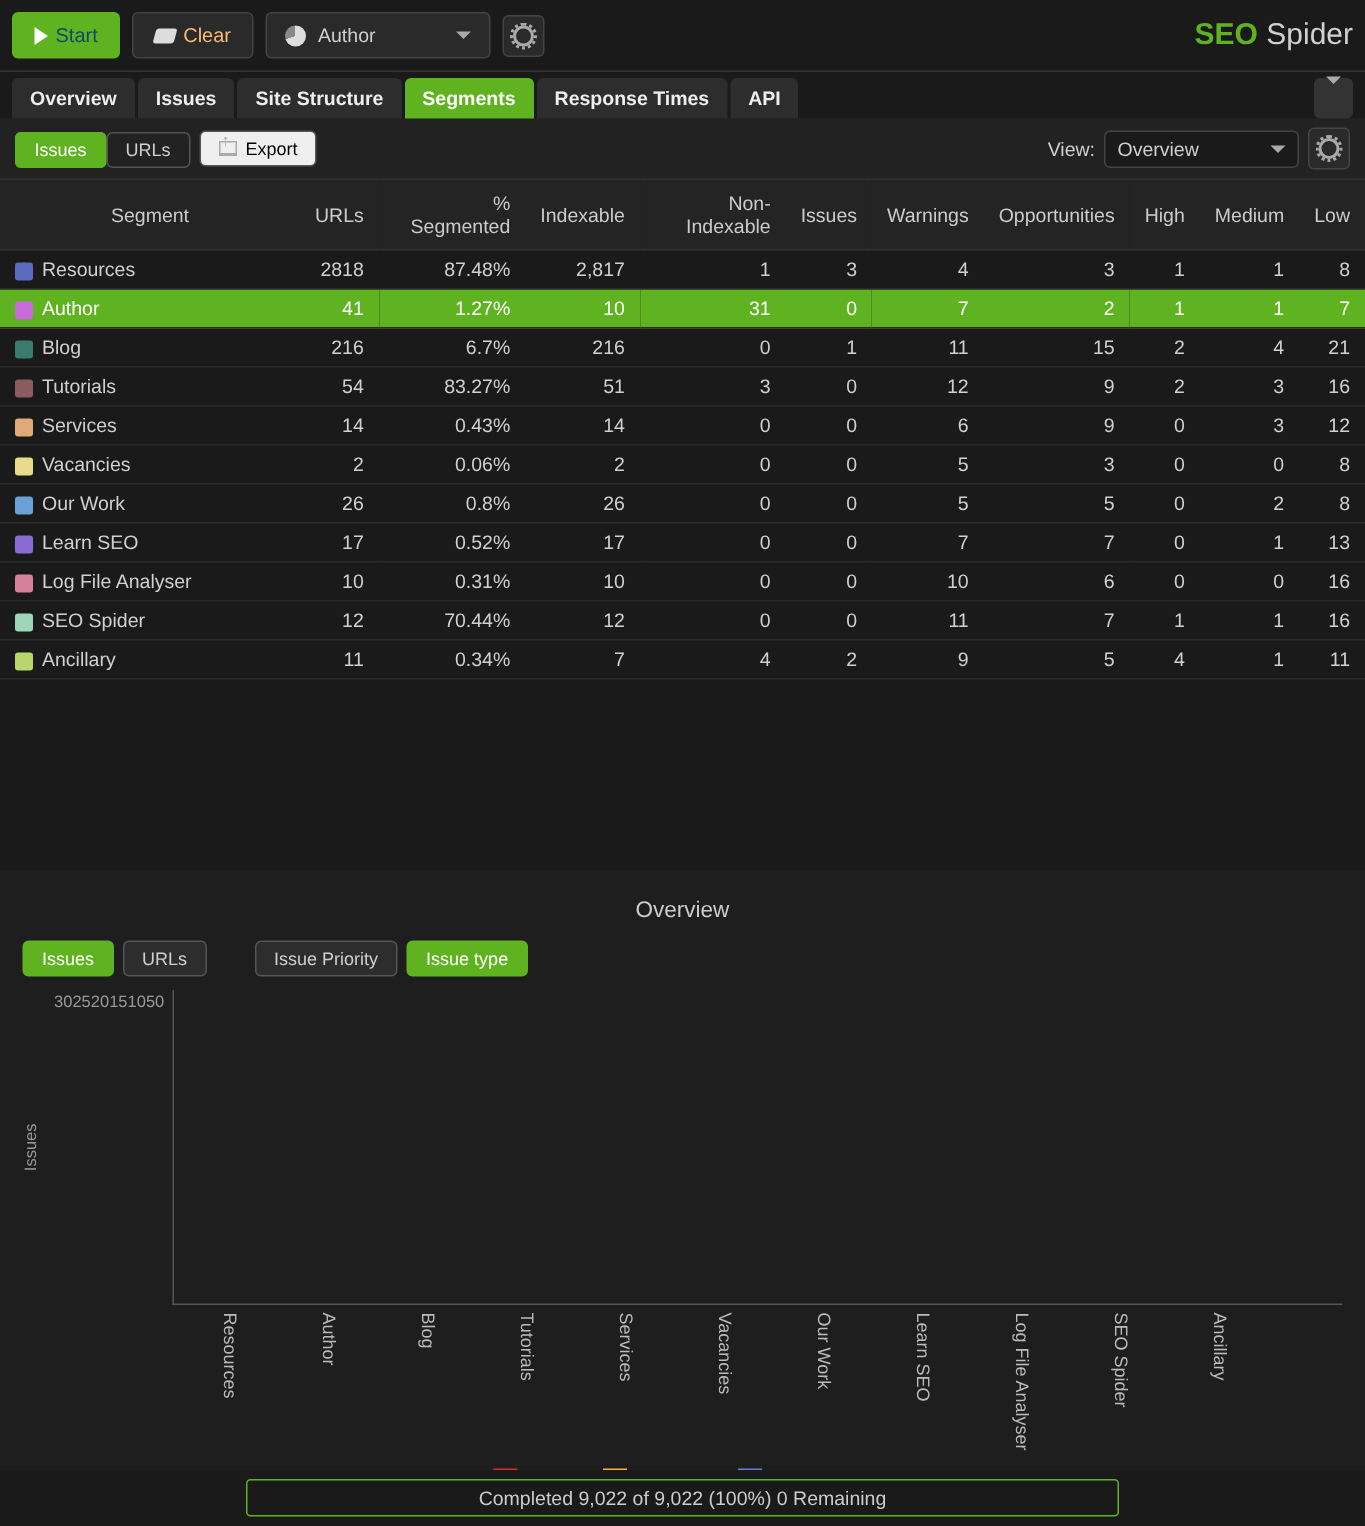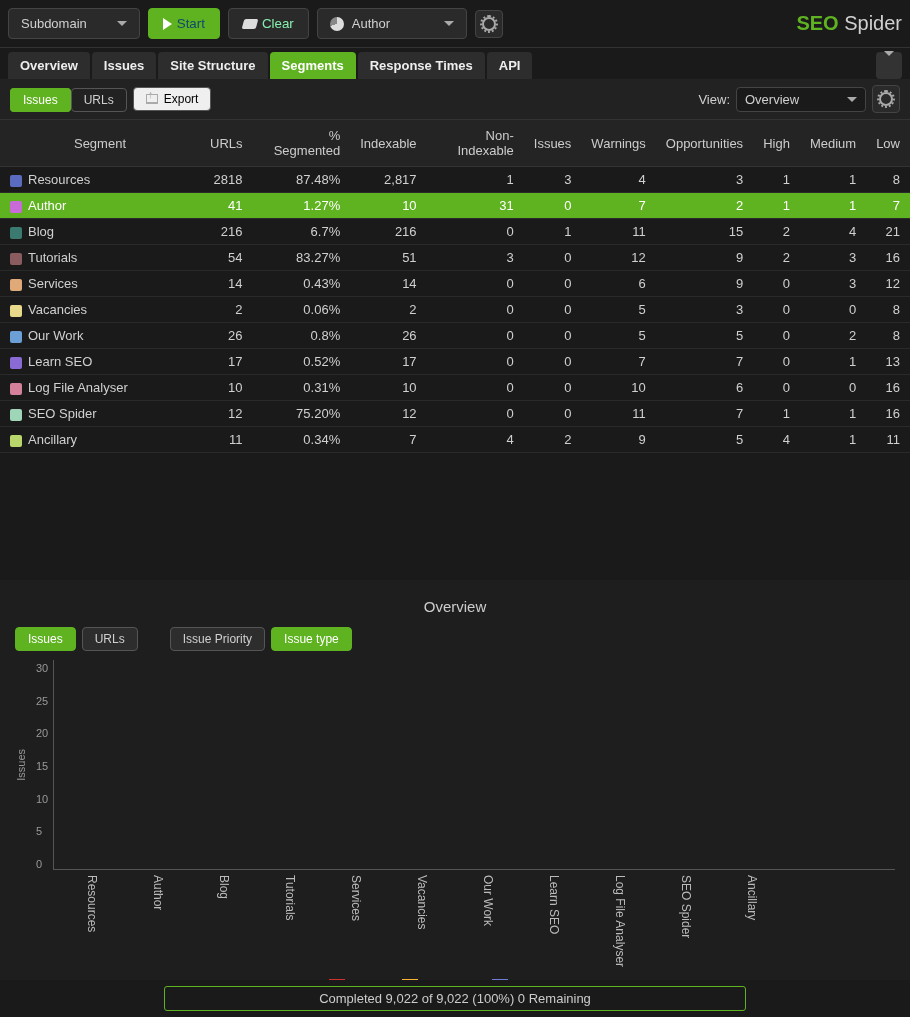--- a/index.html
+++ b/index.html
@@ -1,18 +1,18 @@
 <!DOCTYPE html>
 <html><head>
 <meta charset="utf-8">
 <style>
 *{box-sizing:border-box;margin:0;padding:0;font-family:Arial,sans-serif}
 body{background:#1e1e1e;color:#d0d0d0;width:910px;height:1017px;overflow:hidden;font-size:13px}
 .toolbar{display:flex;align-items:center;gap:8px;padding:8px;background:#1a1a1a;border-bottom:1px solid #333}
-.btn{display:inline-flex;align-items:center;gap:5px;padding:7px 14px;background:#2a2a2a;border:1px solid #444;border-radius:4px;color:#86efac;cursor:pointer}
+.btn{display:inline-flex;align-items:center;gap:5px;padding:7px 14px;background:#2a2a2a;border:1px solid #444;border-radius:4px;color:#fdba74;cursor:pointer}
 .btn-green{background:#5fb321;border-color:#5fb321;color:#0c4a6e}
 .dropdown{display:flex;align-items:center;gap:30px;padding:7px 12px;background:#2a2a2a;border:1px solid #444;border-radius:4px;min-width:120px;justify-content:space-between}
 .caret{width:0;height:0;border-left:5px solid transparent;border-right:5px solid transparent;border-top:5px solid #aaa}
 .progress-box{flex:1;max-width:280px;background:#5fb321;border:1px solid #4a8a1a;border-radius:4px;padding:7px;text-align:center;color:#fff}
 .logo{margin-left:auto;font-size:20px;font-weight:300}
 .logo .seo{color:#5fb321;font-weight:600}
 .icon-btn{width:28px;height:28px;display:flex;align-items:center;justify-content:center;background:#2a2a2a;border:1px solid #444;border-radius:4px;cursor:pointer}
 .gear{width:14px;height:14px;border:2px solid #aaa;border-radius:50%;position:relative}
 .gear::before{content:"";position:absolute;inset:-4px;border:2px dotted #aaa;border-radius:50%}
 .pie-icon{width:14px;height:14px;border-radius:50%;background:conic-gradient(#ddd 0 70%, #888 70% 100%)}
@@ -36,21 +36,21 @@
 tr.selected td{background:#5fb321;color:#fff}
 .swatch{display:inline-block;width:12px;height:12px;border-radius:2px;margin-right:6px;vertical-align:middle}
 
 .chart-section{padding:10px 15px 0;background:#1e1e1e}
 .chart-title{text-align:center;color:#ccc;font-size:15px;margin:8px 0}
 .chart-controls{display:flex;gap:6px;padding:4px 0}
 .chart-controls .pill{background:#2d2d2d}
 .chart-controls .pill.active{background:#5fb321}
 .chart-area{display:flex;align-items:flex-start;gap:5px;margin-top:5px}
 .y-axis-label{writing-mode:vertical-rl;transform:rotate(180deg);font-size:11px;color:#999;align-self:center;margin-right:4px}
-.y-ticks{display:flex;flex-direction:column;justify-content:space-between;height:210px;text-align:left;font-size:11px;color:#999;padding-top:2px}
+.y-ticks{display:flex;flex-direction:row;justify-content:space-between;height:210px;text-align:left;font-size:11px;color:#999;padding-top:2px}
 .plot{flex:1;height:210px;position:relative;border-left:1px solid #555;border-bottom:1px solid #555}
 .bars{display:flex;align-items:flex-end;height:100%;gap:14px;padding:0 12px}
 .bar-group{flex:1;display:flex;flex-direction:column;justify-content:flex-end;position:relative;max-width:52px}
 .bar-seg{width:100%}
 .seg-issue{background:#d32f2f}
 .seg-warning{background:#f9b233}
 .seg-opportunity{background:#6b7dd6}
 .bar-label{position:absolute;top:100%;left:50%;transform:translateX(-50%);writing-mode:vertical-rl;text-orientation:mixed;white-space:nowrap;font-size:12px;color:#bbb;padding-top:6px}
 .cat-labels{height:95px}
 .legend{display:flex;justify-content:center;gap:20px;padding:12px 0;font-size:13px}
@@ -61,24 +61,20 @@
 .status-box{display:inline-block;padding:4px 40px;border:1px solid #5fb321;border-radius:3px;font-size:13px;color:#ccc;width:65%}
 .play-tri{width:0;height:0;border-top:6px solid transparent;border-bottom:6px solid transparent;border-left:9px solid #fff}
 .eraser{display:inline-block;width:14px;height:10px;background:#ddd;border-radius:2px;transform:skewX(-15deg)}
 .upload-ic{display:inline-block;width:12px;height:10px;border:1px solid #aaa;border-bottom:2px solid #aaa;position:relative}
 .upload-ic::before{content:"↑";position:absolute;top:-7px;left:1px;font-size:11px;color:#aaa}
 </style>
 </head>
 <body>
 
 <div class="toolbar">
-  <div class="dropdown">
-    <span>Subdomain</span>
-    <span class="caret"></span>
-  </div>
   <button class="btn btn-green">
     <span class="play-tri"></span>
     <span>Start</span>
   </button>
   <button class="btn">
     <span class="eraser"></span>
     <span>Clear</span>
   </button>
   <div class="dropdown" style="min-width:150px">
     <span style="display:flex;align-items:center;gap:8px">
@@ -252,21 +248,21 @@
           <td>0</td>
           <td>10</td>
           <td>6</td>
           <td>0</td>
           <td>0</td>
           <td>16</td>
         </tr>
         <tr>
           <td><span class="swatch" style="background: rgb(159, 214, 184);"></span>SEO Spider</td>
           <td>12</td>
-          <td>75.20%</td>
+          <td>70.44%</td>
           <td>12</td>
           <td>0</td>
           <td>0</td>
           <td>11</td>
           <td>7</td>
           <td>1</td>
           <td>1</td>
           <td>16</td>
         </tr>
         <tr>

